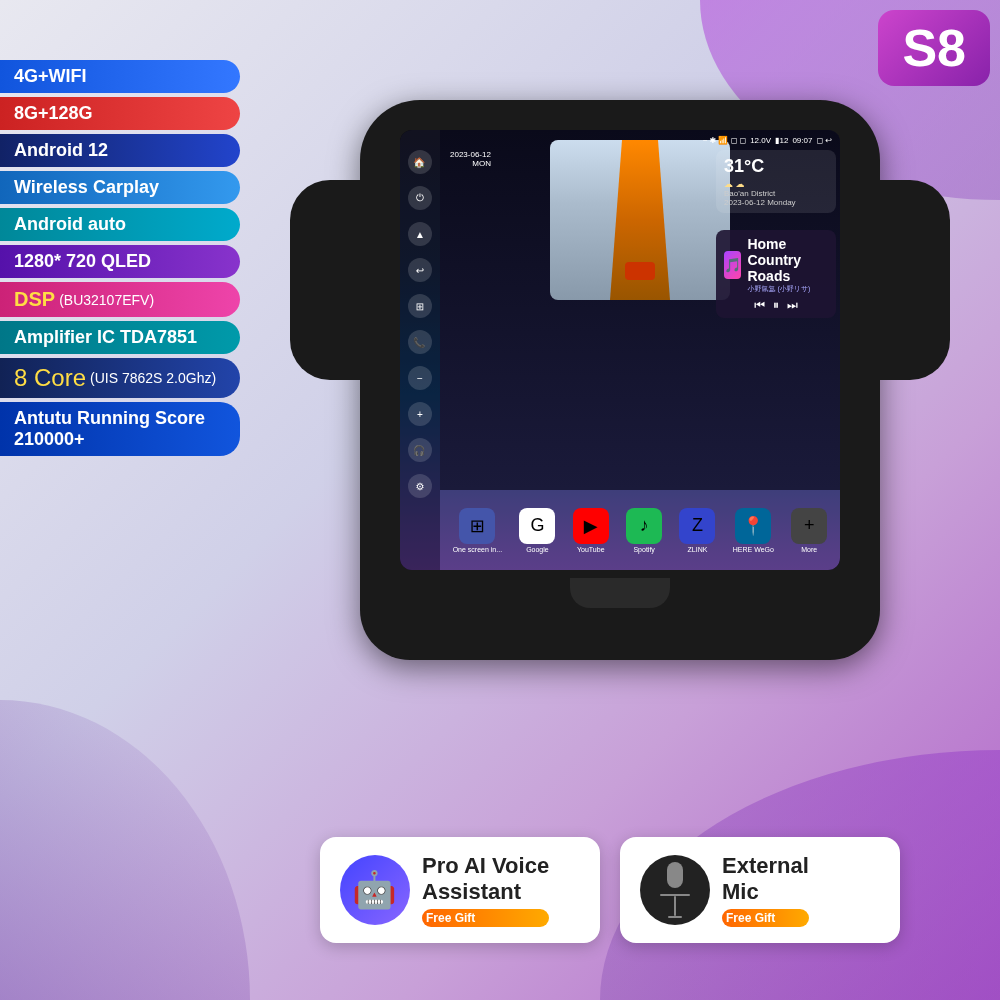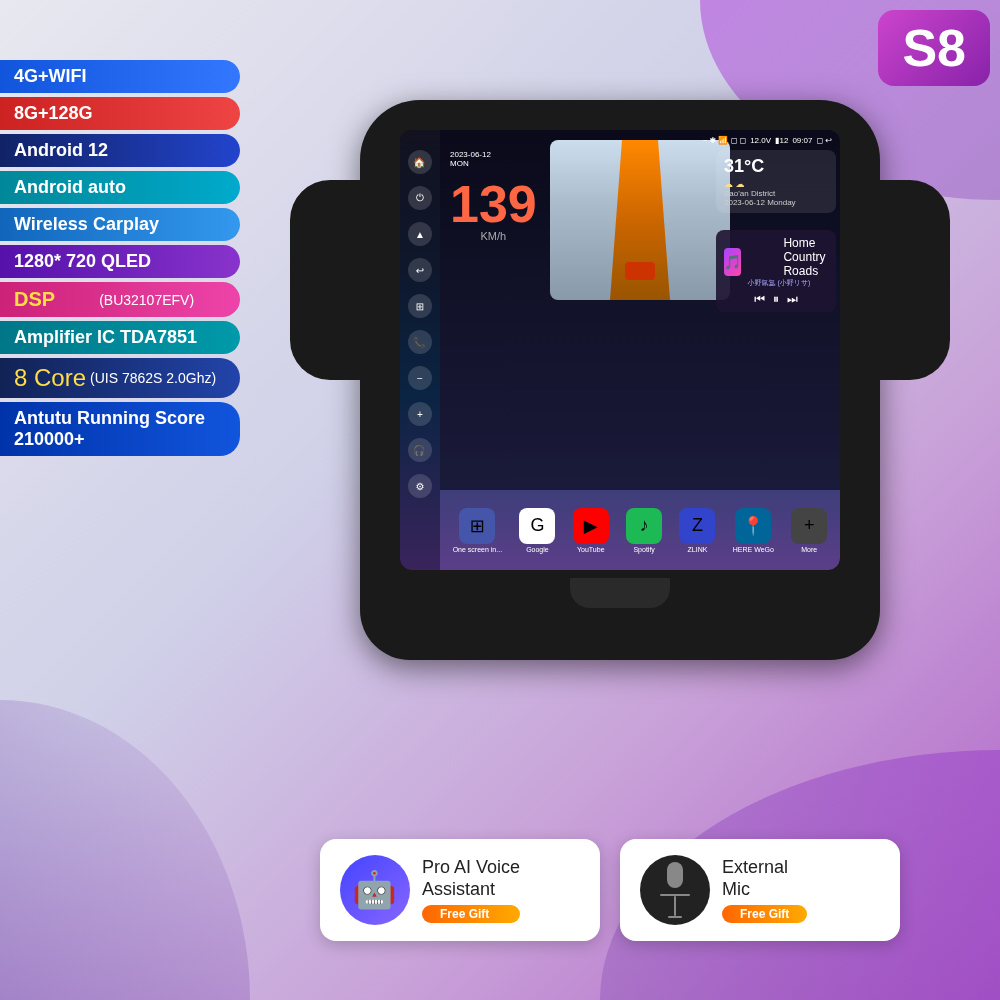--- a/index.html
+++ b/index.html
@@ -253,21 +253,21 @@
       position: absolute;
       right: 4px;
       top: 100px;
       background: rgba(30,20,50,0.9);
       border-radius: 8px;
       padding: 6px 8px;
       color: white;
       width: 120px;
     }
 
-    .music-title { font-size: 12px; font-weight: 400; margin-left: 36px; }
+    .music-title { font-size: 14px; font-weight: 700; }
     .music-artist { font-size: 7px; color: #aaaaff; }
 
     .music-controls {
       display: flex;
       gap: 8px;
       margin-top: 4px;
       justify-content: center;
     }
 
     .music-btn { font-size: 12px; cursor: pointer; color: white; }
@@ -350,32 +350,32 @@
       font-size: 36px;
       flex-shrink: 0;
     }
 
     .gift-text {
       display: flex;
       flex-direction: column;
     }
 
     .gift-title {
-      font-size: 18px;
-      font-weight: 400;
+      font-size: 22px;
+      font-weight: 700;
       color: #222;
       line-height: 1.2;
     }
 
     .gift-badge {
       background: linear-gradient(90deg, #ff6600, #ffaa00);
       color: white;
       font-size: 12px;
       font-weight: 700;
-      padding: 2px 18px;
+      padding: 2px 4px;
       border-radius: 10px;
       margin-top: 4px;
       display: inline-block;
     }
 
     
     .mic-visual {
       width: 70px;
       height: 70px;
       background: #222;
@@ -417,42 +417,42 @@
       width: 250px;
       height: 300px;
       background: linear-gradient(45deg, rgba(100,40,160,0.4), transparent);
       border-radius: 0 100% 0 0;
       z-index: 0;
     }
 
     .screen-date {
       font-size: 8px;
       color: white;
-      text-align: left;
+      text-align: right;
     }
   </style>
 </head>
 <body>
 
 <div class="bg-curve-top"></div>
 <div class="bg-curve-bottom"></div>
 <div class="bg-curve-left"></div>
 
 <div class="s8-badge">
   <span>S8</span>
 </div>
 
 <div class="features-panel">
 <div class="feature-tag" style="background: linear-gradient(90deg, rgb(17, 85, 221), rgb(51, 119, 255));">4G+WIFI</div>
     <div class="feature-tag" style="background: linear-gradient(90deg, rgb(204, 34, 34), rgb(238, 68, 68)); text-align: center;">8G+128G</div>
     <div class="feature-tag" style="background: linear-gradient(90deg, rgb(17, 34, 102), rgb(34, 68, 204));">Android 12</div>
+    <div class="feature-tag" style="background: linear-gradient(90deg, rgb(17, 102, 187), rgb(51, 153, 238));">Wireless Carplay</div>
     <div class="feature-tag" style="background: linear-gradient(90deg, rgb(0, 136, 153), rgb(0, 170, 204));">Android auto</div>
-    <div class="feature-tag" style="background: linear-gradient(90deg, rgb(17, 102, 187), rgb(51, 153, 238));">Wireless Carplay</div>
     <div class="feature-tag" style="background: linear-gradient(90deg, rgb(85, 17, 170), rgb(136, 51, 204));">1280* 720 QLED</div>
-    <div class="feature-tag" style="background: linear-gradient(90deg, rgb(204, 34, 119), rgb(238, 68, 170)); gap: 40px;">
+    <div class="feature-tag" style="background: linear-gradient(90deg, rgb(204, 34, 119), rgb(238, 68, 170));">
       <span style="color:#ffdd44;font-weight:900;font-size:20px;">DSP</span>
       <span style="color:white;font-weight:400;font-size:14px;margin-left:4px;">(BU32107EFV)</span>
     </div>
     <div class="feature-tag" style="background: linear-gradient(90deg, rgb(0, 119, 136), rgb(0, 154, 170));">Amplifier IC TDA7851</div>
     <div class="feature-tag" style="background: linear-gradient(90deg, rgb(17, 34, 85), rgb(34, 68, 170));">
       <span style="color:#ffdd44;font-weight:400;font-size:24px;">8 Core</span>
       <span style="color:white;font-weight:400;font-size:14px;margin-left:4px;text-align:center;">(UIS 7862S 2.0Ghz)</span>
     </div>
     <div class="feature-tag" style="background: linear-gradient(90deg, rgb(0, 51, 170), rgb(17, 85, 221));">Antutu Running Score 210000+</div>
   </div>
@@ -483,24 +483,20 @@
           <div class="sidebar-icon">⚙</div>
         </div>
 
         <div class="screen-body">
 
           <div class="speedometer-area">
 
             <div style="position:absolute; left:10px; top:20px; color:white;">
               <div class="screen-date">2023-06-12</div>
               <div class="screen-date">MON</div>
-              <div style="margin-top:10px;">
-                <div class="speed-number">139</div>
-                <div class="speed-unit">KM/h</div>
-              </div>
             </div>
 
             <div class="road-visual">
               <div class="road-bg">
                 <div class="road-lane"></div>
                 <div class="car-icon"></div>
               </div>
             </div>
 
             <div class="weather-widget">

